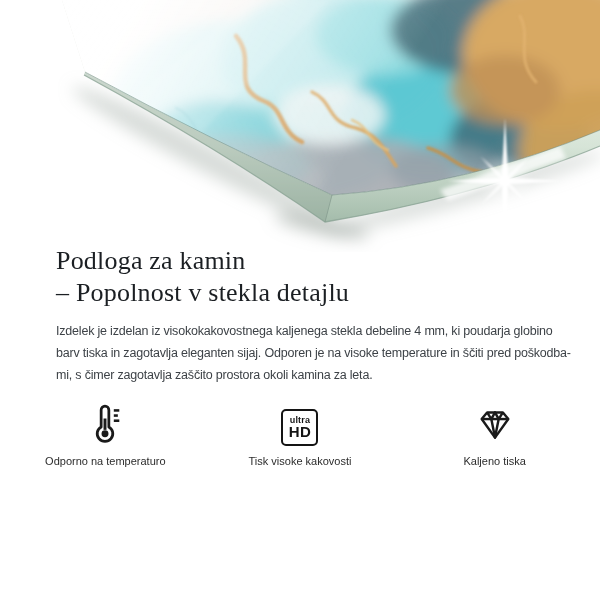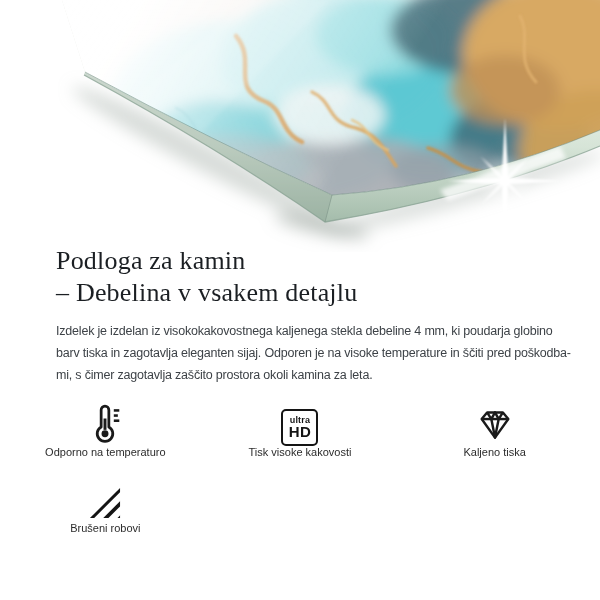--- a/index.html
+++ b/index.html
@@ -10,21 +10,21 @@
   .page-title{position:absolute;left:40px;top:229px;margin:16px;
         font-family:"Liberation Serif","DejaVu Serif",serif;font-weight:400;
         font-size:26px;line-height:32px;color:#1b1f23;letter-spacing:.2px;}
   .desc{position:absolute;left:40px;top:304px;width:552px;margin:16px;
         font-size:12.5px;line-height:22px;color:#3d4247;letter-spacing:-.2px;
         white-space:pre-line;}
   .features{position:absolute;left:8px;right:8px;top:399px;
         display:grid;grid-template-columns:repeat(3,1fr);row-gap:17px;}
   .feature{display:flex;flex-direction:column;align-items:center;}
   .icon-box{height:47px;display:flex;align-items:flex-end;justify-content:center;}
-  .feature-label{font-size:11px;color:#2c2c2c;}
+  .feature-label{margin-top:9px;font-size:11px;color:#2c2c2c;}
   .hd-badge{width:33px;height:33px;border:2.5px solid #141414;border-radius:5px;
         display:flex;flex-direction:column;align-items:center;justify-content:center;
         color:#141414;background:#fff;text-align:right;}
   .hd-top{font-size:9px;font-weight:700;line-height:9px;letter-spacing:.2px;}
   .hd-bottom{font-size:15px;font-weight:700;line-height:14px;letter-spacing:.3px;}
 </style>
 </head>
 <body>
 
 <div class="page">
@@ -125,21 +125,21 @@
           <polygon points="505,146 507.5,181 505,216 502.5,181" fill="#ffffff" filter="url(#b1)"></polygon>
           <polygon points="470,181 505,178.5 540,181 505,183.5" fill="#ffffff" filter="url(#b1)"></polygon>
         </g>
         <circle cx="505" cy="181" r="3.2" fill="#ffffff" filter="url(#b05)"></circle>
       </g>
     </svg>
   </div>
 
   <h1 class="page-title">
     <span style="display:block">Podloga za kamin</span>
-    <span style="display:block">– Debelina v vsakem detajlu</span>
+    <span style="display:block">– Popolnost v stekla detajlu</span>
   </h1>
 
   <p class="desc">Izdelek je izdelan iz visokokakovostnega kaljenega stekla debeline 4 mm, ki poudarja globino
 barv tiska in zagotavlja eleganten sijaj. Odporen je na visoke temperature in ščiti pred poškodba-
 mi, s čimer zagotavlja zaščito prostora okoli kamina za leta.</p>
 
   <div class="features">
 
     <div class="feature">
       <div class="icon-box">
@@ -171,35 +171,16 @@
         <svg width="42" height="42" viewBox="0 0 24 24" fill="none" stroke="#1a1a1a" stroke-width="1.4" stroke-linejoin="round">
           <path d="M7.5 4.8 L16.5 4.8 L19.6 8.6 L12 19.2 L4.4 8.6 Z"></path>
           <path d="M4.4 8.6 L19.6 8.6"></path>
           <path d="M7.5 4.8 L9.9 8.6 L12 4.8 L14.1 8.6 L16.5 4.8"></path>
           <path d="M9.9 8.6 L12 19.2 L14.1 8.6"></path>
         </svg>
       </div>
       <div class="feature-label">Kaljeno tiska</div>
     </div>
 
-    <div class="feature">
-      <div class="icon-box">
-        <svg width="38" height="38" viewBox="0 0 24 24">
-          <defs>
-              <clipPath id="triClip">
-                <path d="M2.5 21.5 L21.5 2.5 L21.5 21.5 Z"></path>
-              </clipPath>
-            </defs>
-          <g clip-path="url(#triClip)" stroke="#141414" stroke-width="2.3">
-            <line x1="2" y1="23" x2="23" y2="2"></line>
-            <line x1="6.5" y1="27.5" x2="27.5" y2="6.5"></line>
-            <line x1="11" y1="32" x2="32" y2="11"></line>
-            <line x1="15.5" y1="36.5" x2="36.5" y2="15.5"></line>
-            <line x1="20" y1="41" x2="41" y2="20"></line>
-          </g>
-        </svg>
-      </div>
-      <div class="feature-label">Brušeni robovi</div>
-    </div>
 
 
   </div>
 </div>
 
 </body></html>

